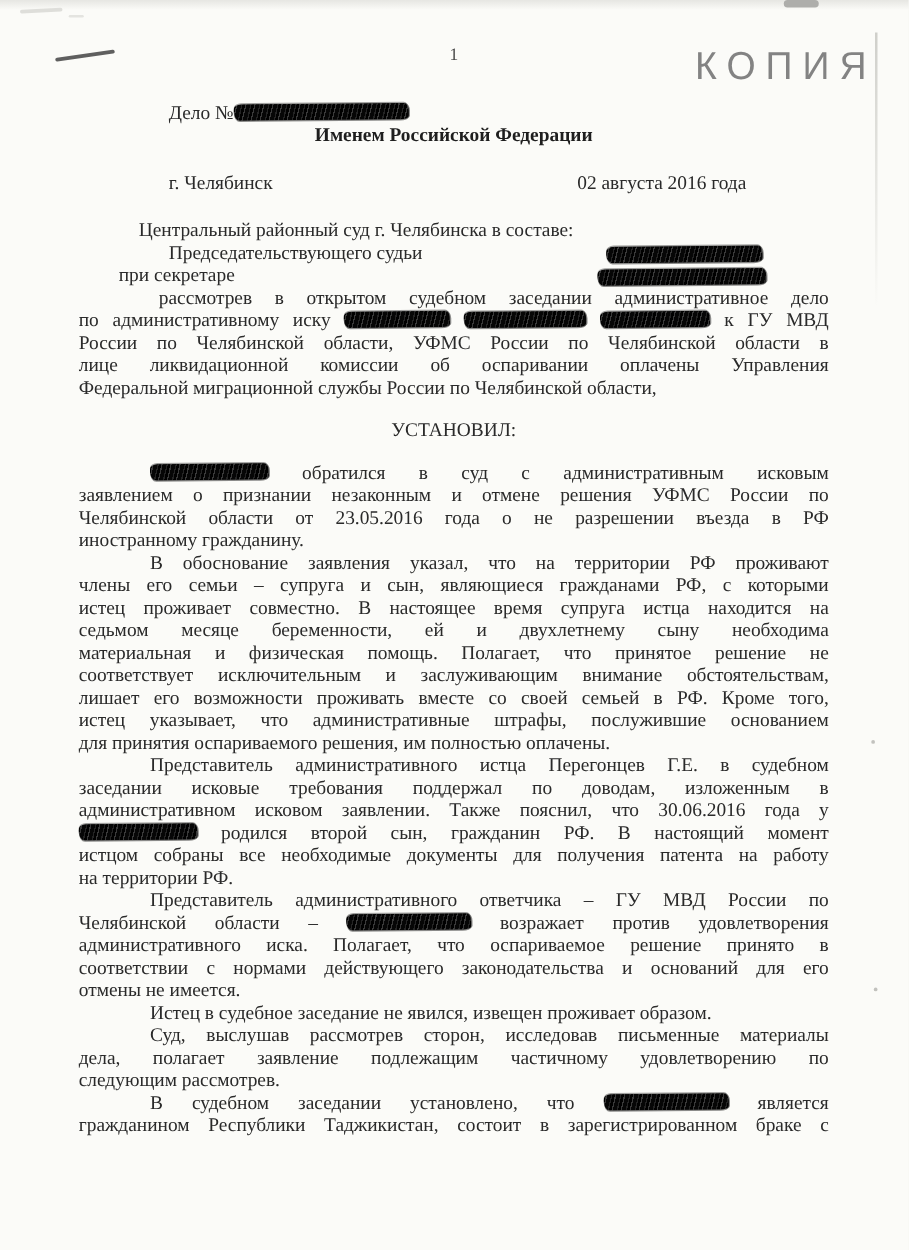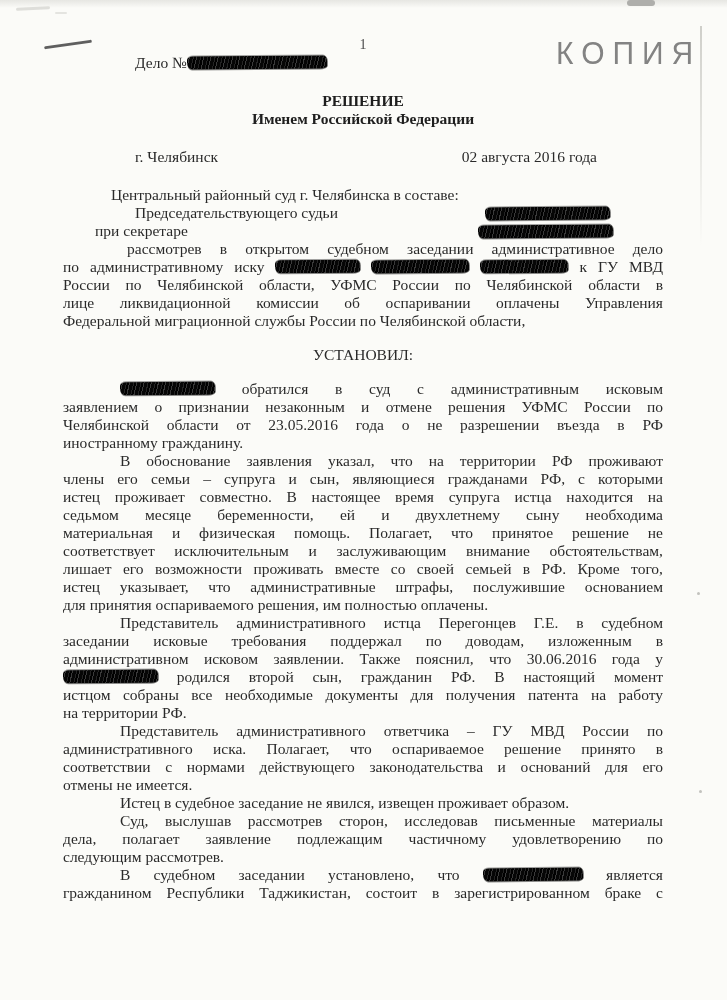--- a/index.html
+++ b/index.html
@@ -61,22 +61,21 @@
   <div class="pen-mark"></div>
   <div class="edge-line"></div>
   <div class="dot d1"></div>
   <div class="dot d2"></div>
 
   <div class="stamp">КОПИЯ</div>
 
   <div class="content">
     <div class="ln pageno">1</div>
     <div>
-        <div class="ln" style="margin-left: 72px;">Дело №<span class="red" style="width: 140px;"></span></div>
-        <div class="ln center bold" style="margin-top: 20px;">РЕШЕНИЕ</div>
+        <div class="ln" style="margin-top: 28px; margin-left: 72px;">Дело №<span class="red" style="width: 140px;"></span></div>
         <div class="ln center bold">Именем Российской Федерации</div>
         <div class="rowline ln" style="margin-top: 20px; margin-left: 72px; justify-content: center;">
           <span>г. Челябинск</span>
           <span class="spacer"></span>
           <span style="margin-right: 66px;">02 августа 2016 года</span>
         </div>
         <div class="ln" style="margin-top: 20px; margin-left: 48px;">Центральный районный суд г. Челябинска в составе:</div>
         <div class="rowline ln" style="margin-left: 72px;">
           <span>Председательствующего судьи</span>
           <span class="spacer"></span>
@@ -106,20 +105,21 @@
         <div class="ln justify">лишает его возможности проживать вместе со своей семьей в РФ. Кроме того,</div>
         <div class="ln justify">истец указывает, что административные штрафы, послужившие основанием</div>
         <div class="ln">для принятия оспариваемого решения, им полностью оплачены.</div>
         <div class="ln justify" style="text-indent: 57px;">Представитель административного истца Перегонцев Г.Е. в судебном</div>
         <div class="ln justify">заседании исковые требования поддержал по доводам, изложенным в</div>
         <div class="ln justify">административном исковом заявлении. Также пояснил, что 30.06.2016 года у</div>
         <div class="ln justify"><span class="red" style="width: 95px;"></span> родился второй сын, гражданин РФ. В настоящий момент</div>
         <div class="ln justify">истцом собраны все необходимые документы для получения патента на работу</div>
         <div class="ln">на территории РФ.</div>
         <div class="ln justify" style="text-indent: 57px;">Представитель административного ответчика – ГУ МВД России по</div>
+        <div class="ln justify">Челябинской области – <span class="red" style="width: 100px;"></span> возражает против удовлетворения</div>
         <div class="ln justify">административного иска. Полагает, что оспариваемое решение принято в</div>
         <div class="ln justify">соответствии с нормами действующего законодательства и оснований для его</div>
         <div class="ln">отмены не имеется.</div>
         <div class="ln" style="text-indent: 57px;">Истец в судебное заседание не явился, извещен проживает образом.</div>
         <div class="ln justify" style="text-indent: 57px;">Суд, выслушав рассмотрев сторон, исследовав письменные материалы</div>
         <div class="ln justify">дела, полагает заявление подлежащим частичному удовлетворению по</div>
         <div class="ln">следующим рассмотрев.</div>
         <div class="ln justify" style="text-indent: 57px;">В судебном заседании установлено, что <span class="red" style="width: 100px;"></span> является</div>
         <div class="ln justify">гражданином Республики Таджикистан, состоит в зарегистрированном браке с</div>
       </div>

